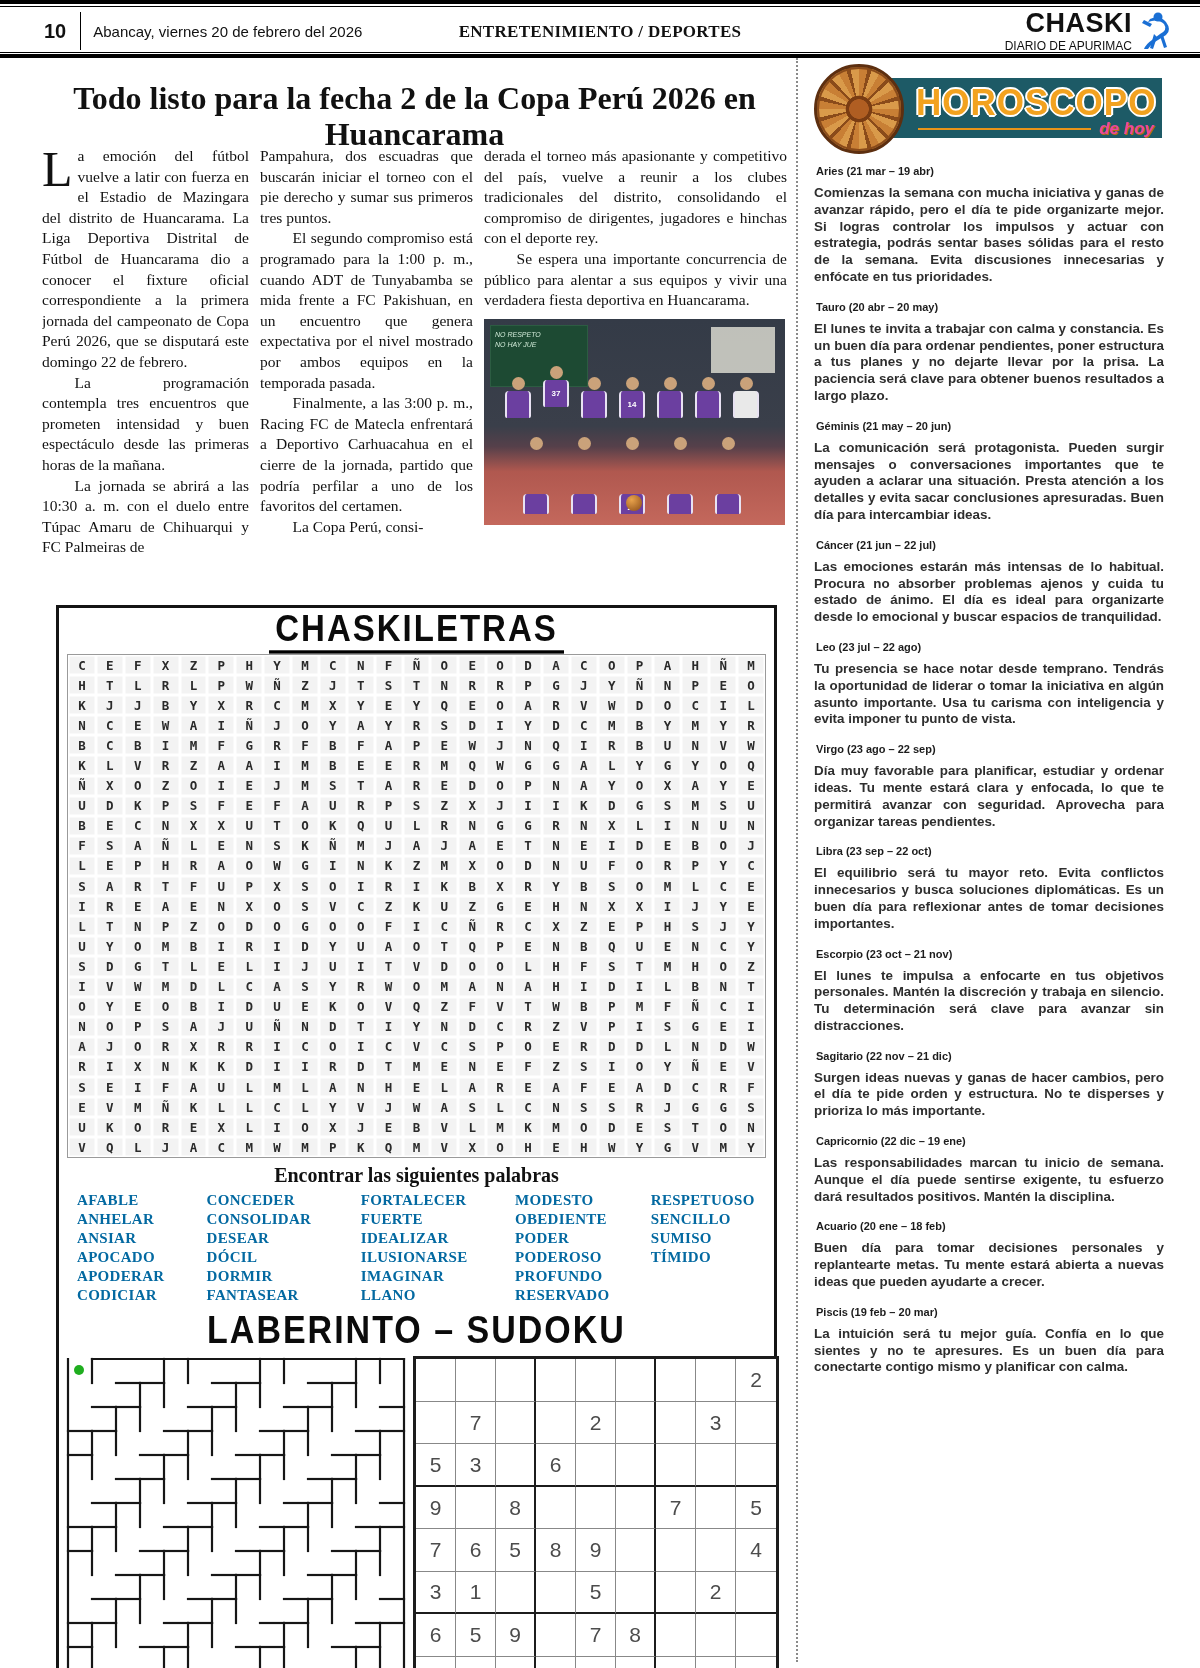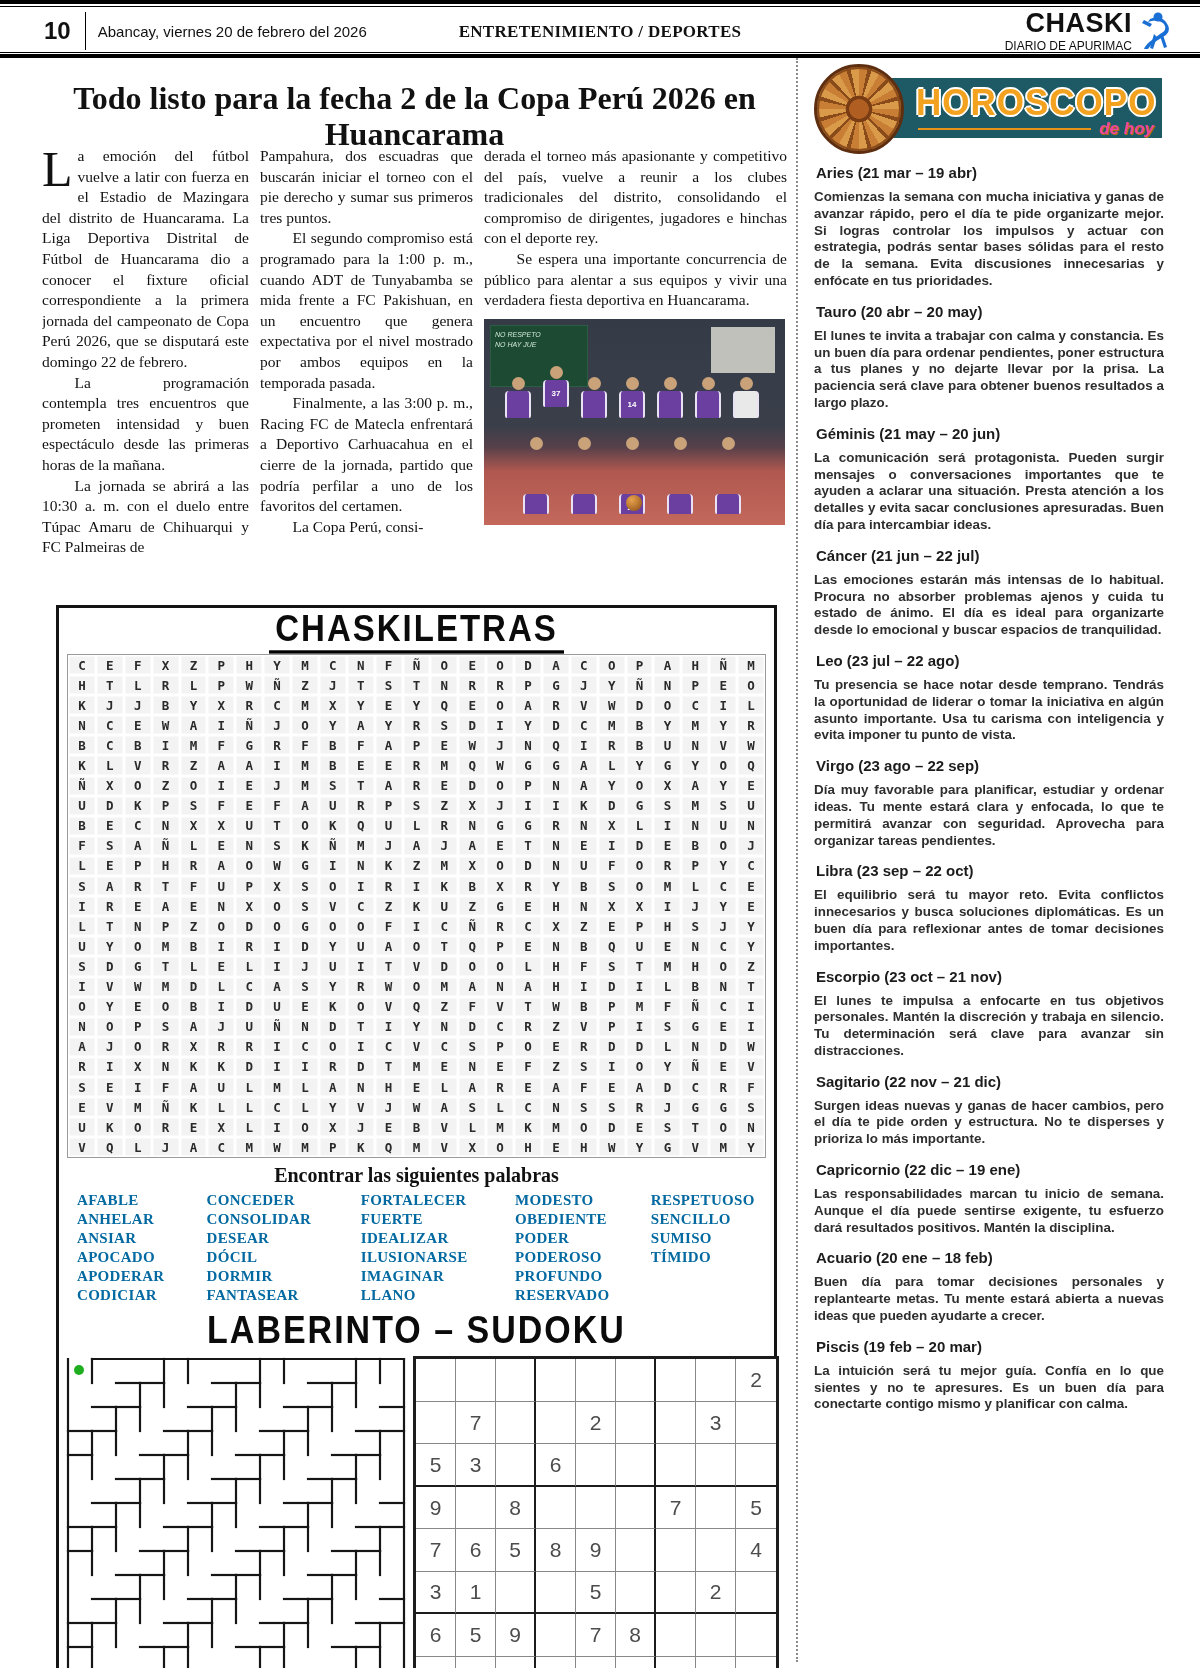--- a/index.html
+++ b/index.html
@@ -3,21 +3,21 @@
 <meta charset="utf-8">
 <style>
   html,body{margin:0;padding:0;background:#e8e8e8;}
   .page{position:relative;width:1200px;height:1668px;background:#ffffff;margin:0 auto;
         font-family:"Liberation Serif",serif;color:#111;overflow:hidden;}
   
   .rule{position:absolute;left:0;right:0;background:#000;}
   .hdr{position:absolute;left:0;top:10px;width:1200px;height:42px;}
   .hdr-inner{position:absolute;left:40px;right:28px;top:0;height:42px;display:flex;align-items:center;
              font-family:"Liberation Sans",sans-serif;}
-  .pageno{font-size:24px;font-weight:bold;padding:2px 14px 2px 4px;border-right:1.5px solid #000;height:34px;display:flex;align-items:center;}
+  .pageno{font-size:20px;font-weight:bold;padding:2px 14px 2px 4px;border-right:1.5px solid #000;height:34px;display:flex;align-items:center;}
   .dateline{font-size:15px;margin-left:12px;}
   .section-title{position:absolute;left:0;right:0;text-align:center;font-size:17px;font-weight:bold;letter-spacing:.3px;}
   .brand-wrap{margin-left:auto;display:flex;align-items:flex-start;gap:6px;}
   .brand-col{text-align:right;line-height:1;}
   .brand{font-size:27px;font-weight:900;letter-spacing:.5px;}
   .brand-sub{font-size:12px;margin-top:3px;}
   .bird{width:34px;height:40px;}
   
   .art-title{position:absolute;left:42px;top:60px;width:745px;text-align:center;
              font-size:32px;line-height:1.12;font-weight:bold;}
@@ -55,21 +55,21 @@
            repeating-conic-gradient(#c87f35 0 12deg,#8a4b1a 12deg 18deg,#d99a4a 18deg 30deg);
          border:3px solid #5d2f10;box-shadow:0 0 0 2px #8a4b1a inset;}
   .horo-word{position:absolute;left:102px;top:18px;font-size:35px;font-weight:900;letter-spacing:1px;color:#f2a21f;
              text-shadow:-2px 0 #fff,2px 0 #fff,0 -2px #fff,0 2px #fff,1px 1px #fff,-1px -1px #fff;
              transform:scaleY(1.08);}
   .dehoy-row{position:absolute;left:104px;right:10px;top:55px;display:flex;align-items:center;gap:8px;}
   .dehoy-line{flex:1;border-top:2.5px solid #e8941a;}
   .dehoy{color:#ec4899;font-weight:bold;font-style:italic;font-size:17px;
          text-shadow:1px 1px 0 #b96d10;}
   .h-entry{margin:0 0 13px 0;}
-  .h-sign{font-size:15px;font-weight:bold;color:#1c1c1c;margin:0 0 8px 2px;}
+  .h-sign{font-size:11px;font-weight:bold;color:#1c1c1c;margin:15px 0 8px 2px;}
   .h-text{font-size:13.4px;font-weight:bold;color:#2e2e2e;line-height:16.8px;text-align:justify;margin:0;}
   
   .puzzle-box{position:absolute;left:56px;top:562px;width:721px;height:1101px;
               border:3px solid #141414;border-bottom:5px solid #4a2020;box-sizing:border-box;
               font-family:"Liberation Sans",sans-serif;margin-top:43px;}
   .big-head{text-align:center;font-weight:900;letter-spacing:2px;color:#0b0b0b;
             font-family:"Liberation Sans",sans-serif;transform:scaleY(1.12);}
   .chask-head{font-size:33px;margin-top:2px;}
   .chask-head span{border-bottom:3px solid #000;padding:0 6px 1px;}
   .ws-grid{display:grid;grid-template-columns:repeat(25,1fr);margin:6px 8px 0;border:1.5px solid #9a9a9a;

